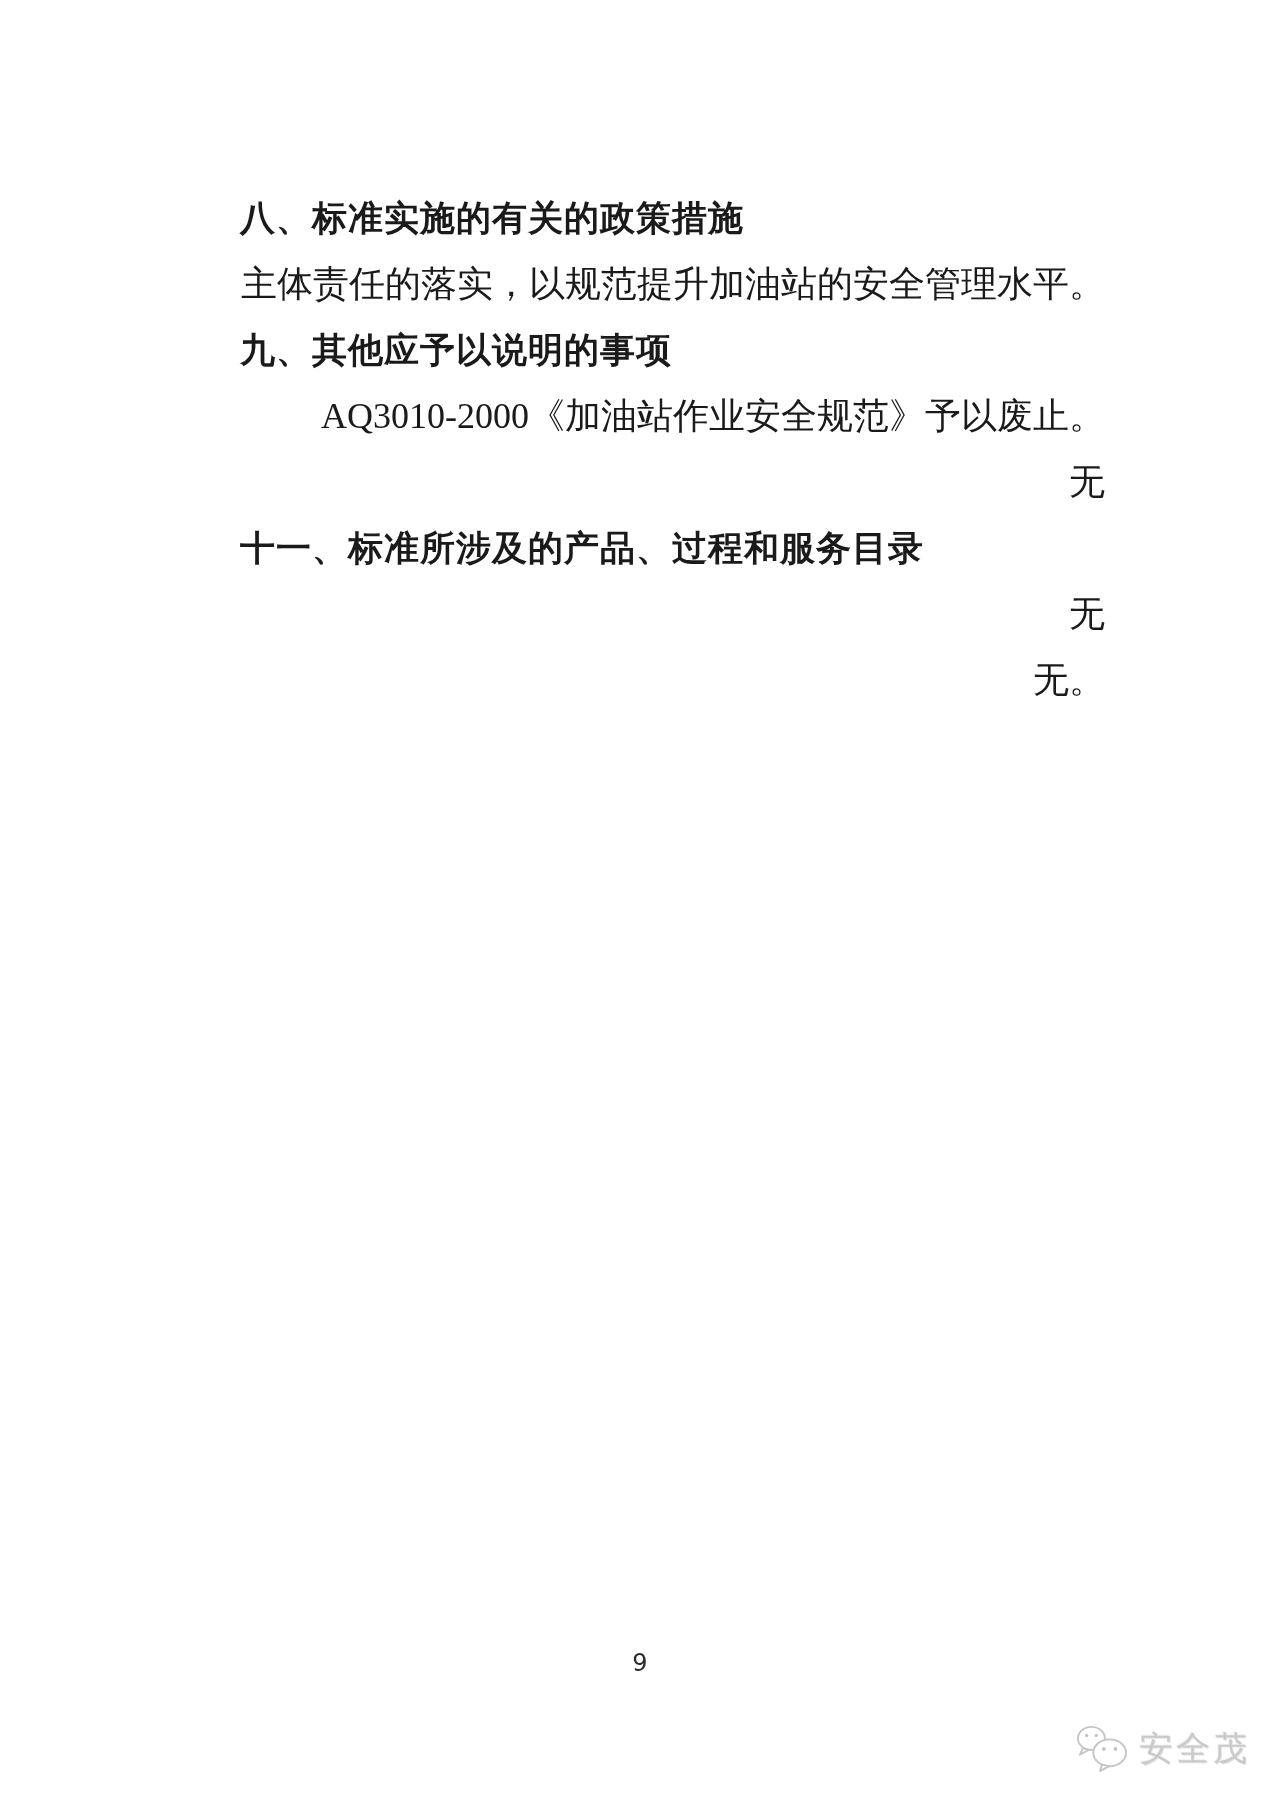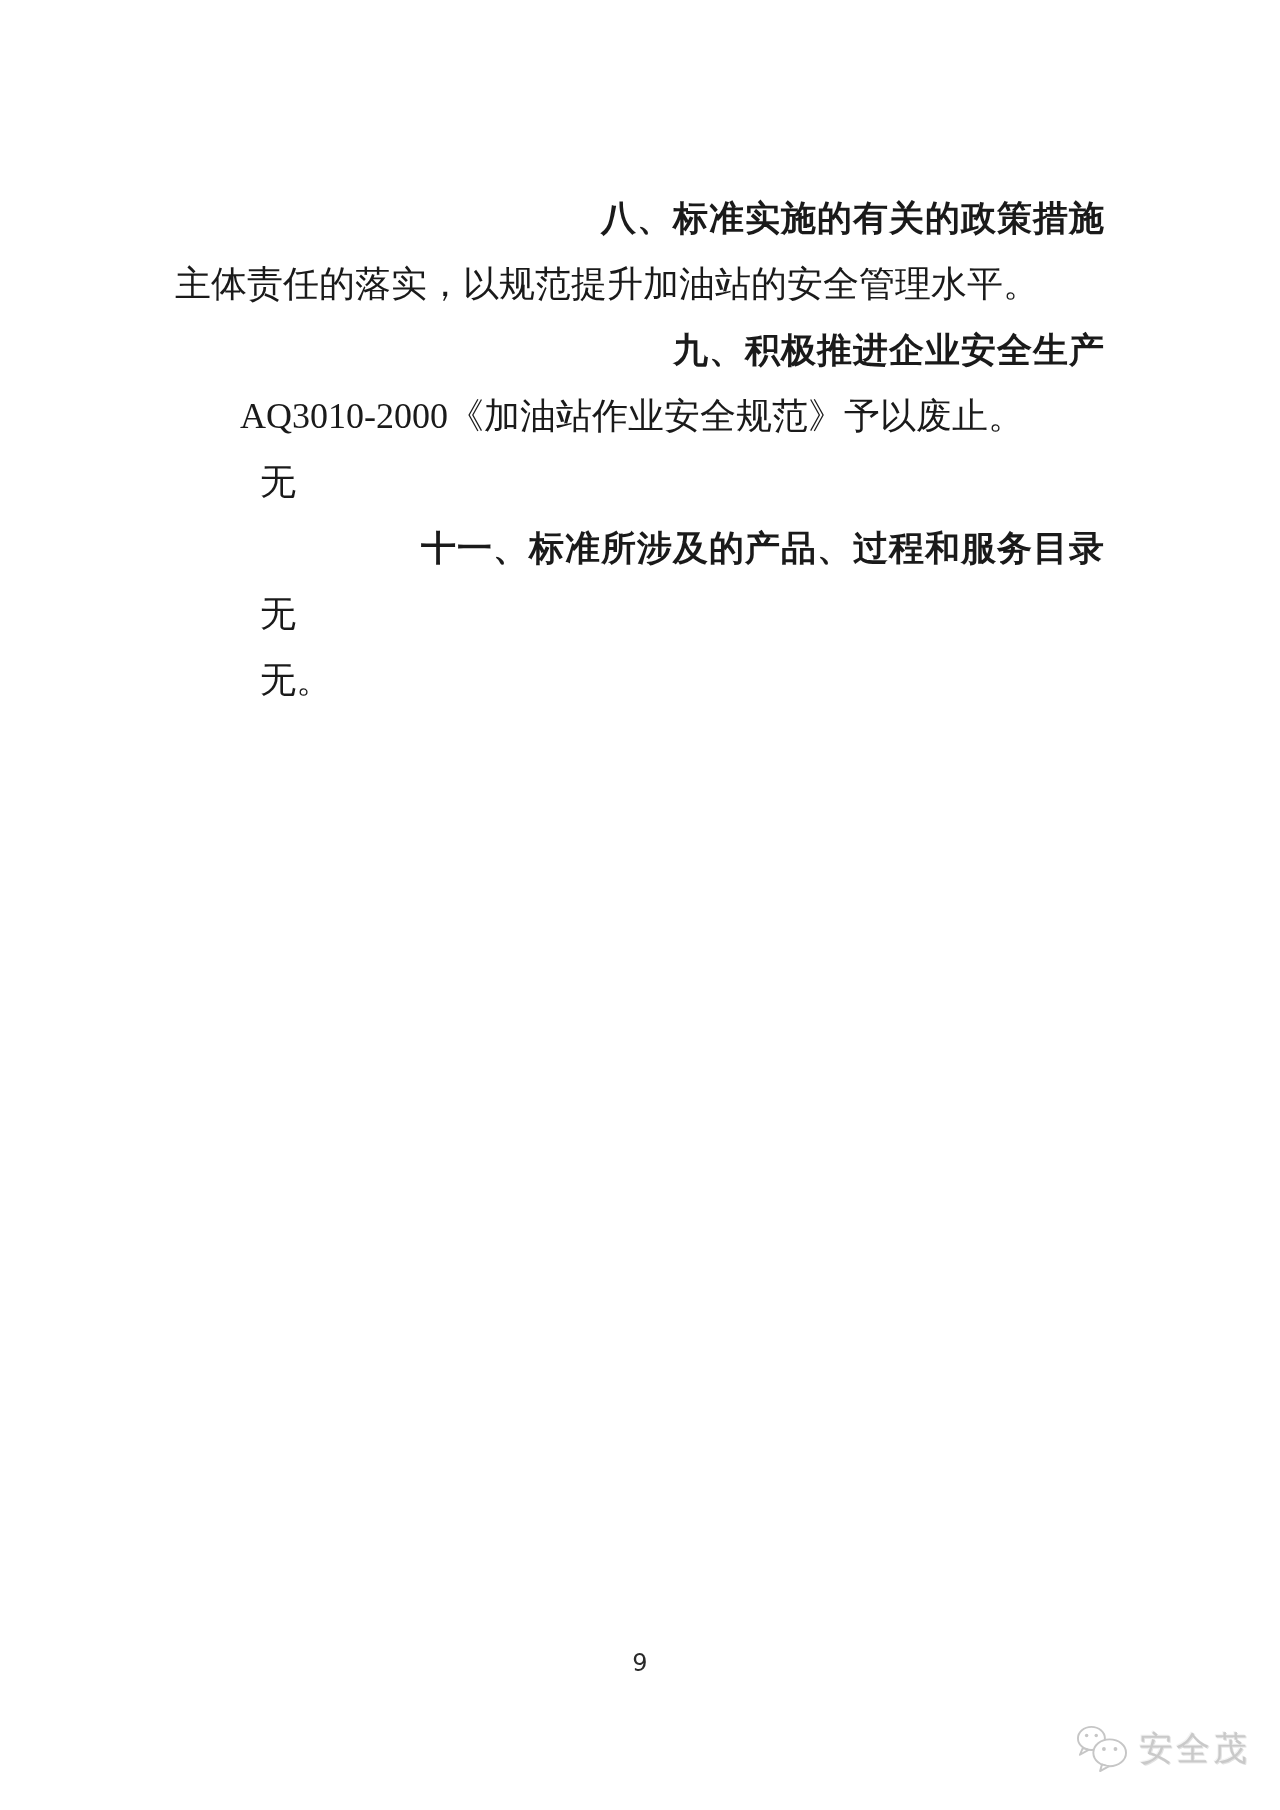--- a/index.html
+++ b/index.html
@@ -27,26 +27,26 @@
     line-height: 66px;
     font-size: 36px;
     overflow: visible;
   }
   .heading {
     font-family: "Liberation Sans", sans-serif;
     font-weight: 700;
     font-size: 35px;
     padding-left: 65px;
     letter-spacing: 1px;
-    text-align: right;
   }
   .body-line {
     font-family: "Liberation Serif", serif;
     font-weight: 400;
     font-size: 36px;
+    text-align: right;
   }
   .first-line {
     padding-left: 65px;
     text-align: justify;
     text-align-last: justify;
   }
   .cont-line {
     padding-left: 0;
   }
   .none-line {
@@ -85,21 +85,21 @@
   }
 </style>
 </head>
 <body>
 
 <div class="page">
 
   <main class="content">
     <div class="line heading">八、标准实施的有关的政策措施</div>
     <div class="line body-line cont-line">主体责任的落实，以规范提升加油站的安全管理水平。</div>
-    <div class="line heading">九、积极推进企业安全生产</div>
+    <div class="line heading">九、其他应予以说明的事项</div>
     <div class="line body-line" style="padding-left:65px;">AQ3010-2000《加油站作业安全规范》予以废止。</div>
     <div class="line body-line none-line">无</div>
     <div class="line heading">十一、标准所涉及的产品、过程和服务目录</div>
     <div class="line body-line none-line">无</div>
     <div class="line body-line none-line">无。</div>
   </main>
 
   <div class="page-number">9</div>
 
   <div class="watermark">

